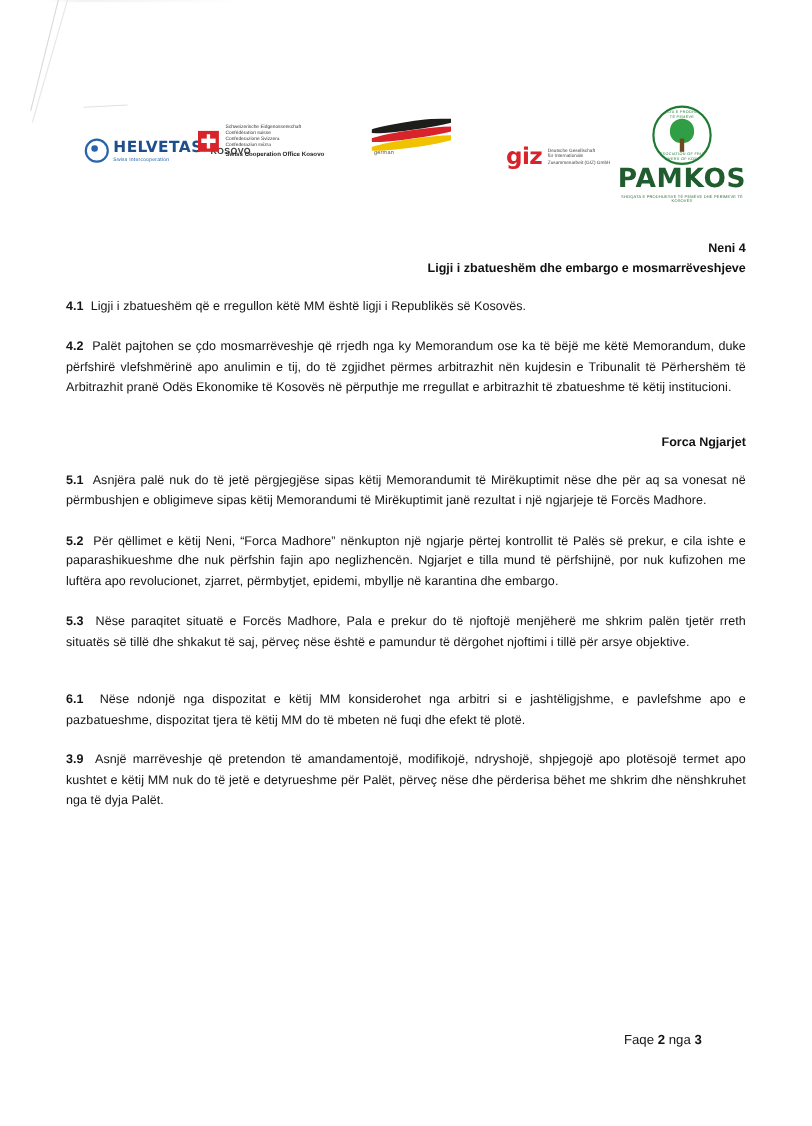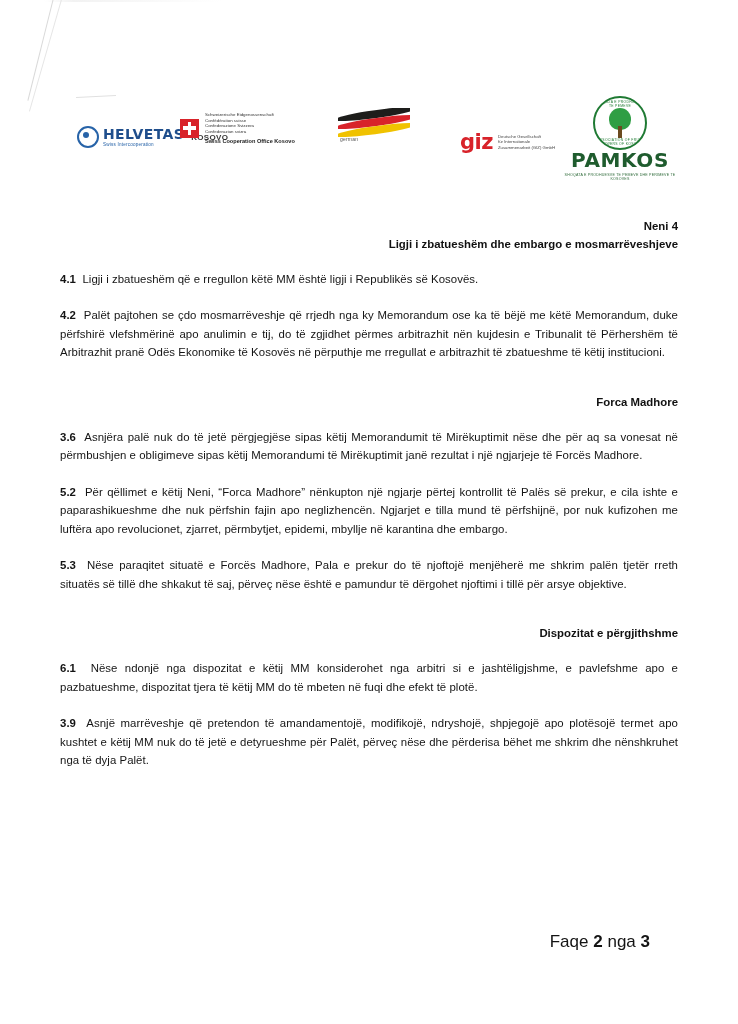--- a/index.html
+++ b/index.html
@@ -214,21 +214,21 @@
     font-size: 3.4px;
     color: #1f7a33;
     text-align: center;
     letter-spacing: 0.3px;
   }
   .pamkos-ring-top { top: 2px; }
   .pamkos-ring-bottom { bottom: 2px; }
   .pamkos-name {
     font-family: "DejaVu Sans", sans-serif;
     font-weight: bold;
-    font-size: 20px;
+    font-size: 24px;
     color: #1f5c2e;
     letter-spacing: 0.6px;
     margin-top: -2px;
   }
   .pamkos-sub {
     font-size: 3.6px;
     color: #2f6b3a;
     letter-spacing: 0.2px;
     margin-top: 1px;
   }
@@ -257,23 +257,23 @@
     color: #111;
   }
   .heading-group {
     margin: 34px 0 20px 0;
   }
   .heading-group .heading + .heading { margin-top: 6px; }
   .gap-top-lg { margin-top: 40px; }
 
   .footer {
     position: absolute;
-    right: 88px;
+    right: 100px;
     bottom: 72px;
-    font-size: 17px;
+    font-size: 12px;
     color: #141414;
   }
   .footer b { font-weight: bold; }
 </style>
 </head>
 <body>
 
 <div class="page">
 
   <div class="scan-edge scan-edge-4"></div>
@@ -343,31 +343,30 @@
     <div class="heading-group gap-top-lg">
       <div class="heading">Neni 4</div>
       <div class="heading">Ligji i zbatueshëm dhe embargo e mosmarrëveshjeve</div>
     </div>
 
     <p><span class="num">4.1</span>&nbsp; <span>Ligji i zbatueshëm që e rregullon këtë MM është ligji i Republikës së Kosovës.</span></p>
 
     <p><span class="num">4.2</span>&nbsp; <span>Palët pajtohen se çdo mosmarrëveshje që  rrjedh nga ky Memorandum ose ka të bëjë me këtë Memorandum, duke përfshirë vlefshmërinë apo anulimin e tij, do të zgjidhet përmes arbitrazhit nën kujdesin e Tribunalit të Përhershëm të Arbitrazhit pranë Odës Ekonomike të Kosovës në përputhje me rregullat e arbitrazhit të zbatueshme të këtij institucioni.</span></p>
 
     <div class="heading-group">
-      <div class="heading">Forca Madhore</div>
-    </div>
-
-    <p><span class="num">3.6</span>&nbsp; <span>Asnjëra palë nuk do të jetë përgjegjëse sipas këtij Memorandumit të Mirëkuptimit nëse dhe për aq sa vonesat në përmbushjen e obligimeve sipas këtij Memorandumi të Mirëkuptimit janë rezultat i një ngjarjeje të Forcës Madhore.</span></p>
+      <div class="heading">Forca Ngjarjet</div>
+    </div>
+
+    <p><span class="num">5.1</span>&nbsp; <span>Asnjëra palë nuk do të jetë përgjegjëse sipas këtij Memorandumit të Mirëkuptimit nëse dhe për aq sa vonesat në përmbushjen e obligimeve sipas këtij Memorandumi të Mirëkuptimit janë rezultat i një ngjarjeje të Forcës Madhore.</span></p>
 
     <p><span class="num">5.2</span>&nbsp; <span>Për qëllimet e këtij Neni, “Forca Madhore” nënkupton një ngjarje përtej kontrollit të Palës së prekur, e cila ishte e paparashikueshme dhe nuk përfshin fajin apo neglizhencën. Ngjarjet e tilla mund të përfshijnë, por nuk kufizohen me luftëra apo revolucionet, zjarret, përmbytjet, epidemi, mbyllje në karantina dhe embargo.</span></p>
 
     <p><span class="num">5.3</span>&nbsp; <span>Nëse paraqitet situatë e Forcës Madhore, Pala e prekur do të njoftojë menjëherë me shkrim palën tjetër rreth situatës së tillë dhe shkakut të saj, përveç nëse është e pamundur të dërgohet njoftimi i tillë për arsye objektive.</span></p>
 
     <div class="heading-group">
-      <div class="heading">Dispozitat e përgjithshme</div>
     </div>
 
     <p><span class="num">6.1</span>&nbsp; <span>Nëse ndonjë nga dispozitat e këtij MM konsiderohet  nga arbitri si e jashtëligjshme, e pavlefshme apo e pazbatueshme, dispozitat tjera të këtij MM do të mbeten në fuqi dhe efekt  të plotë.</span></p>
 
     <p><span class="num">3.9</span>&nbsp; <span>Asnjë marrëveshje që pretendon të amandamentojë, modifikojë, ndryshojë, shpjegojë apo plotësojë termet apo kushtet e këtij MM nuk do të jetë e detyrueshme për Palët, përveç nëse dhe përderisa bëhet me shkrim dhe nënshkruhet nga të dyja Palët.</span></p>
 
   </div>
 
   <div class="footer">
     <span>Faqe</span>

